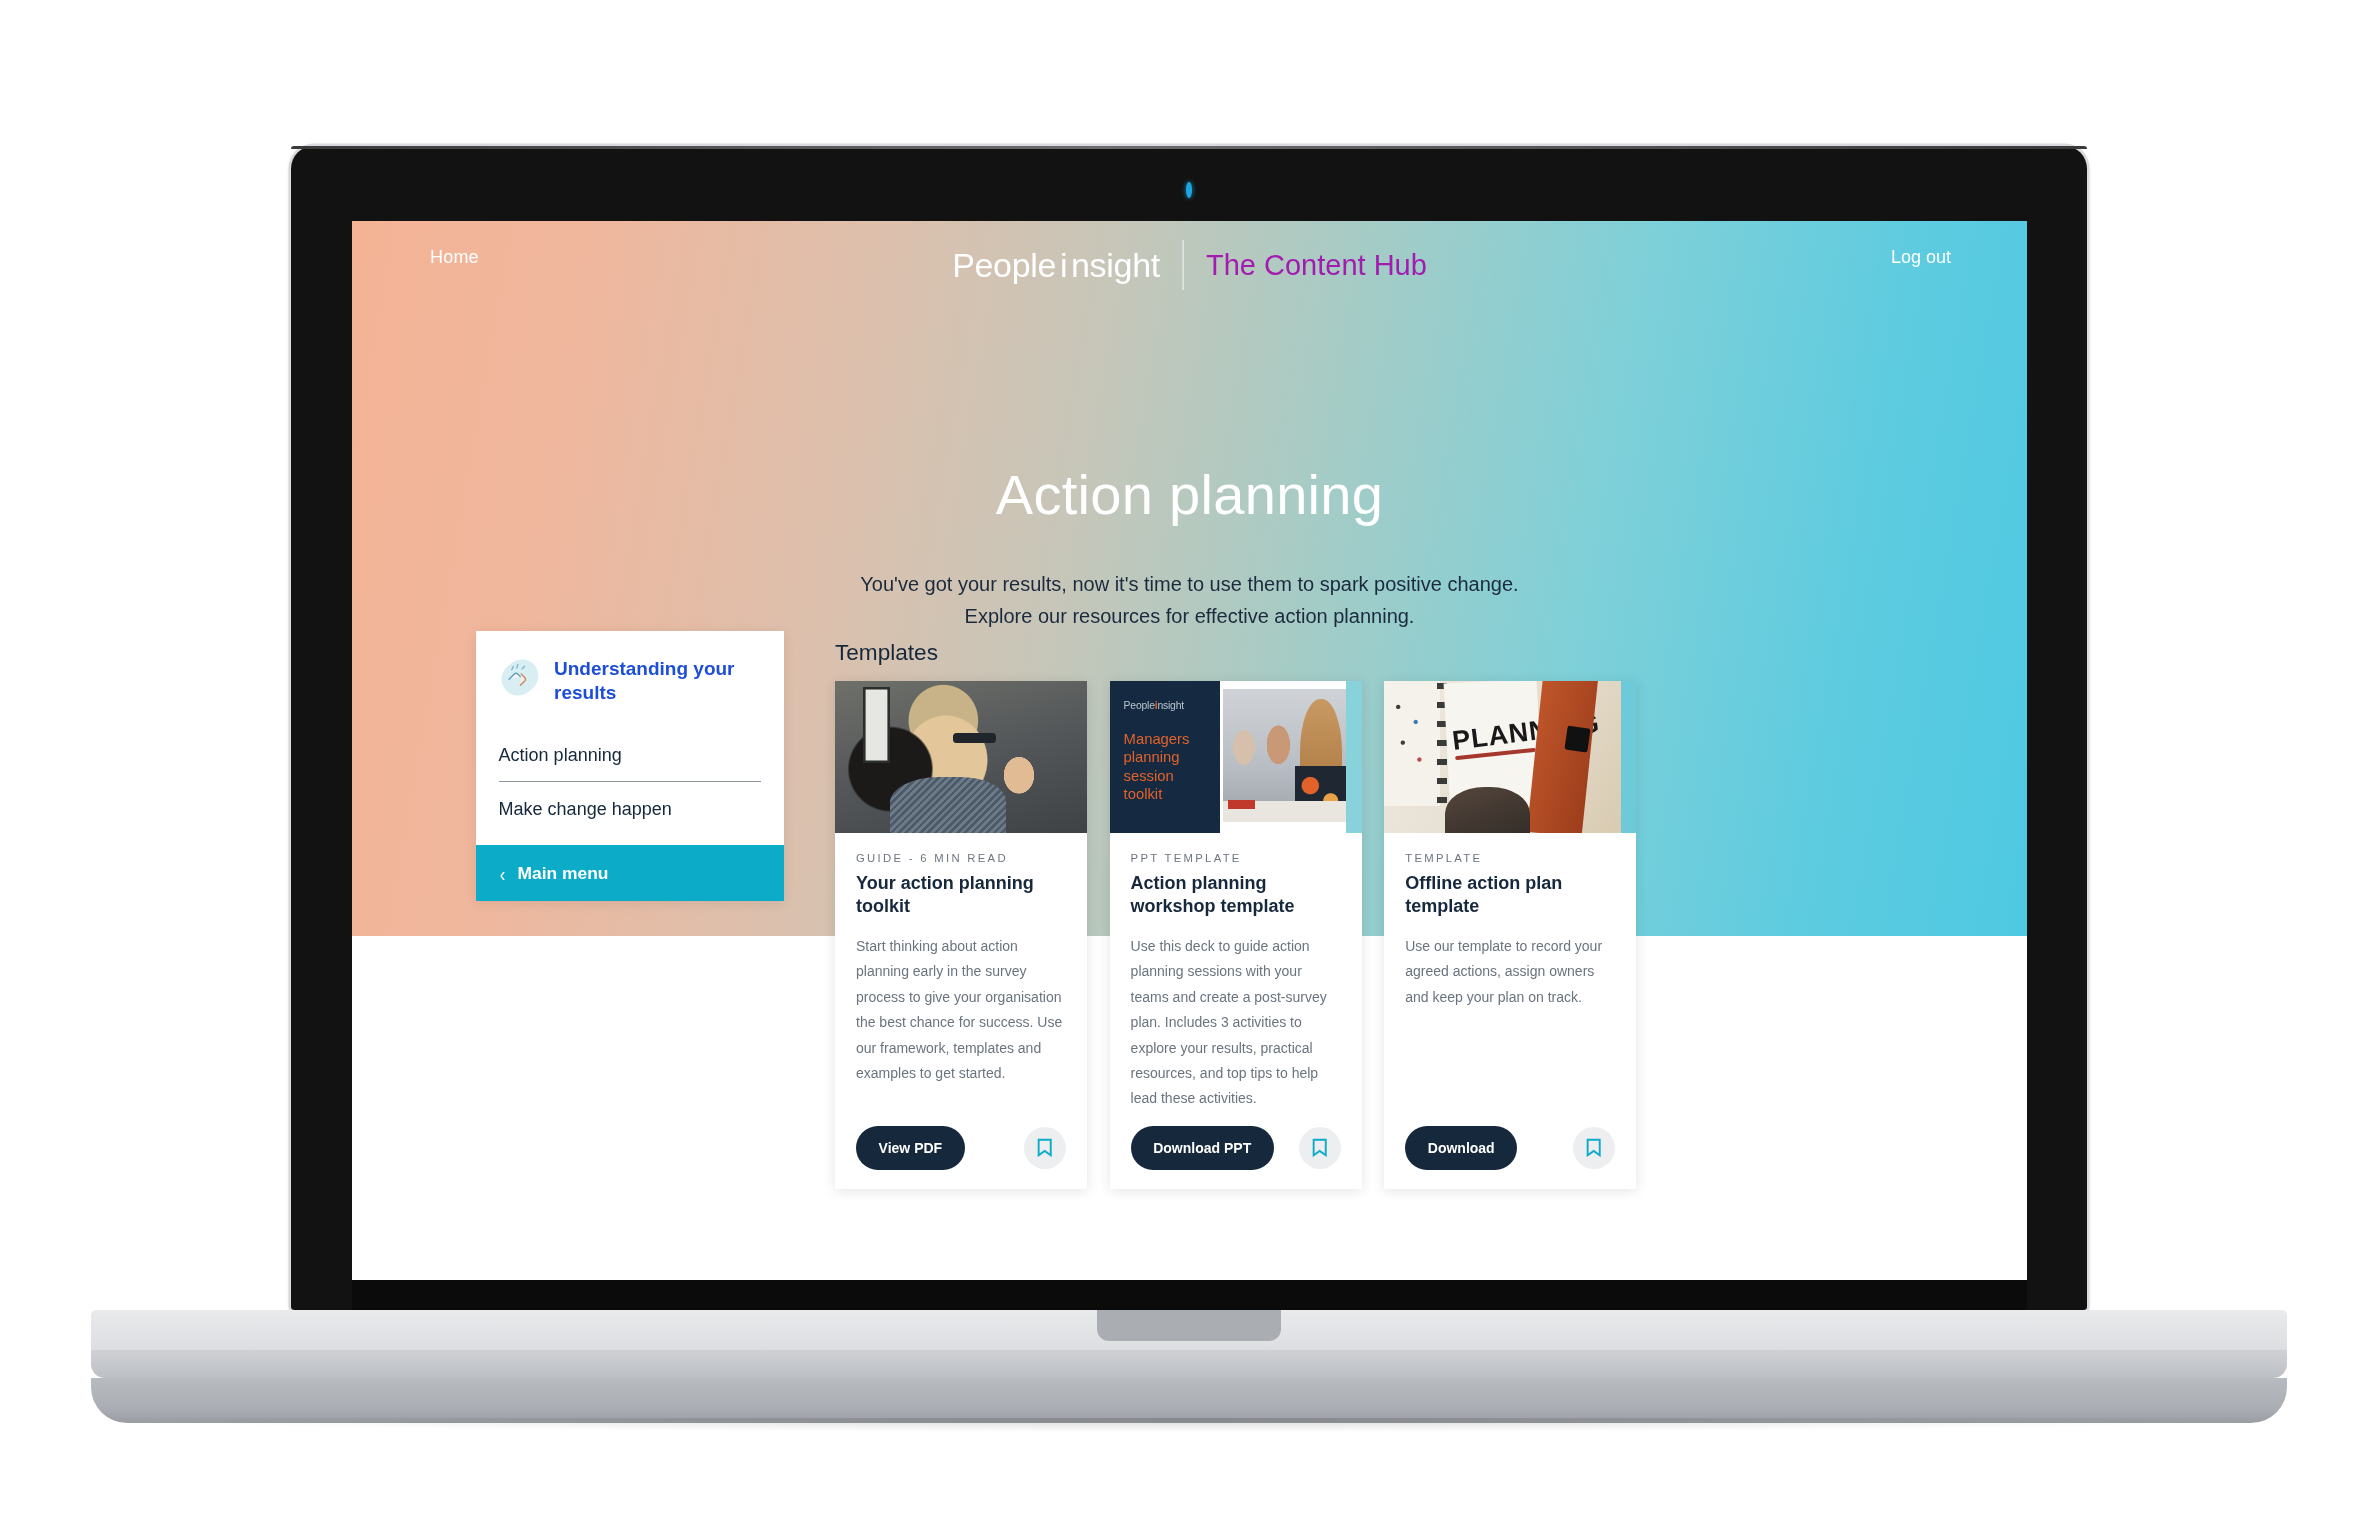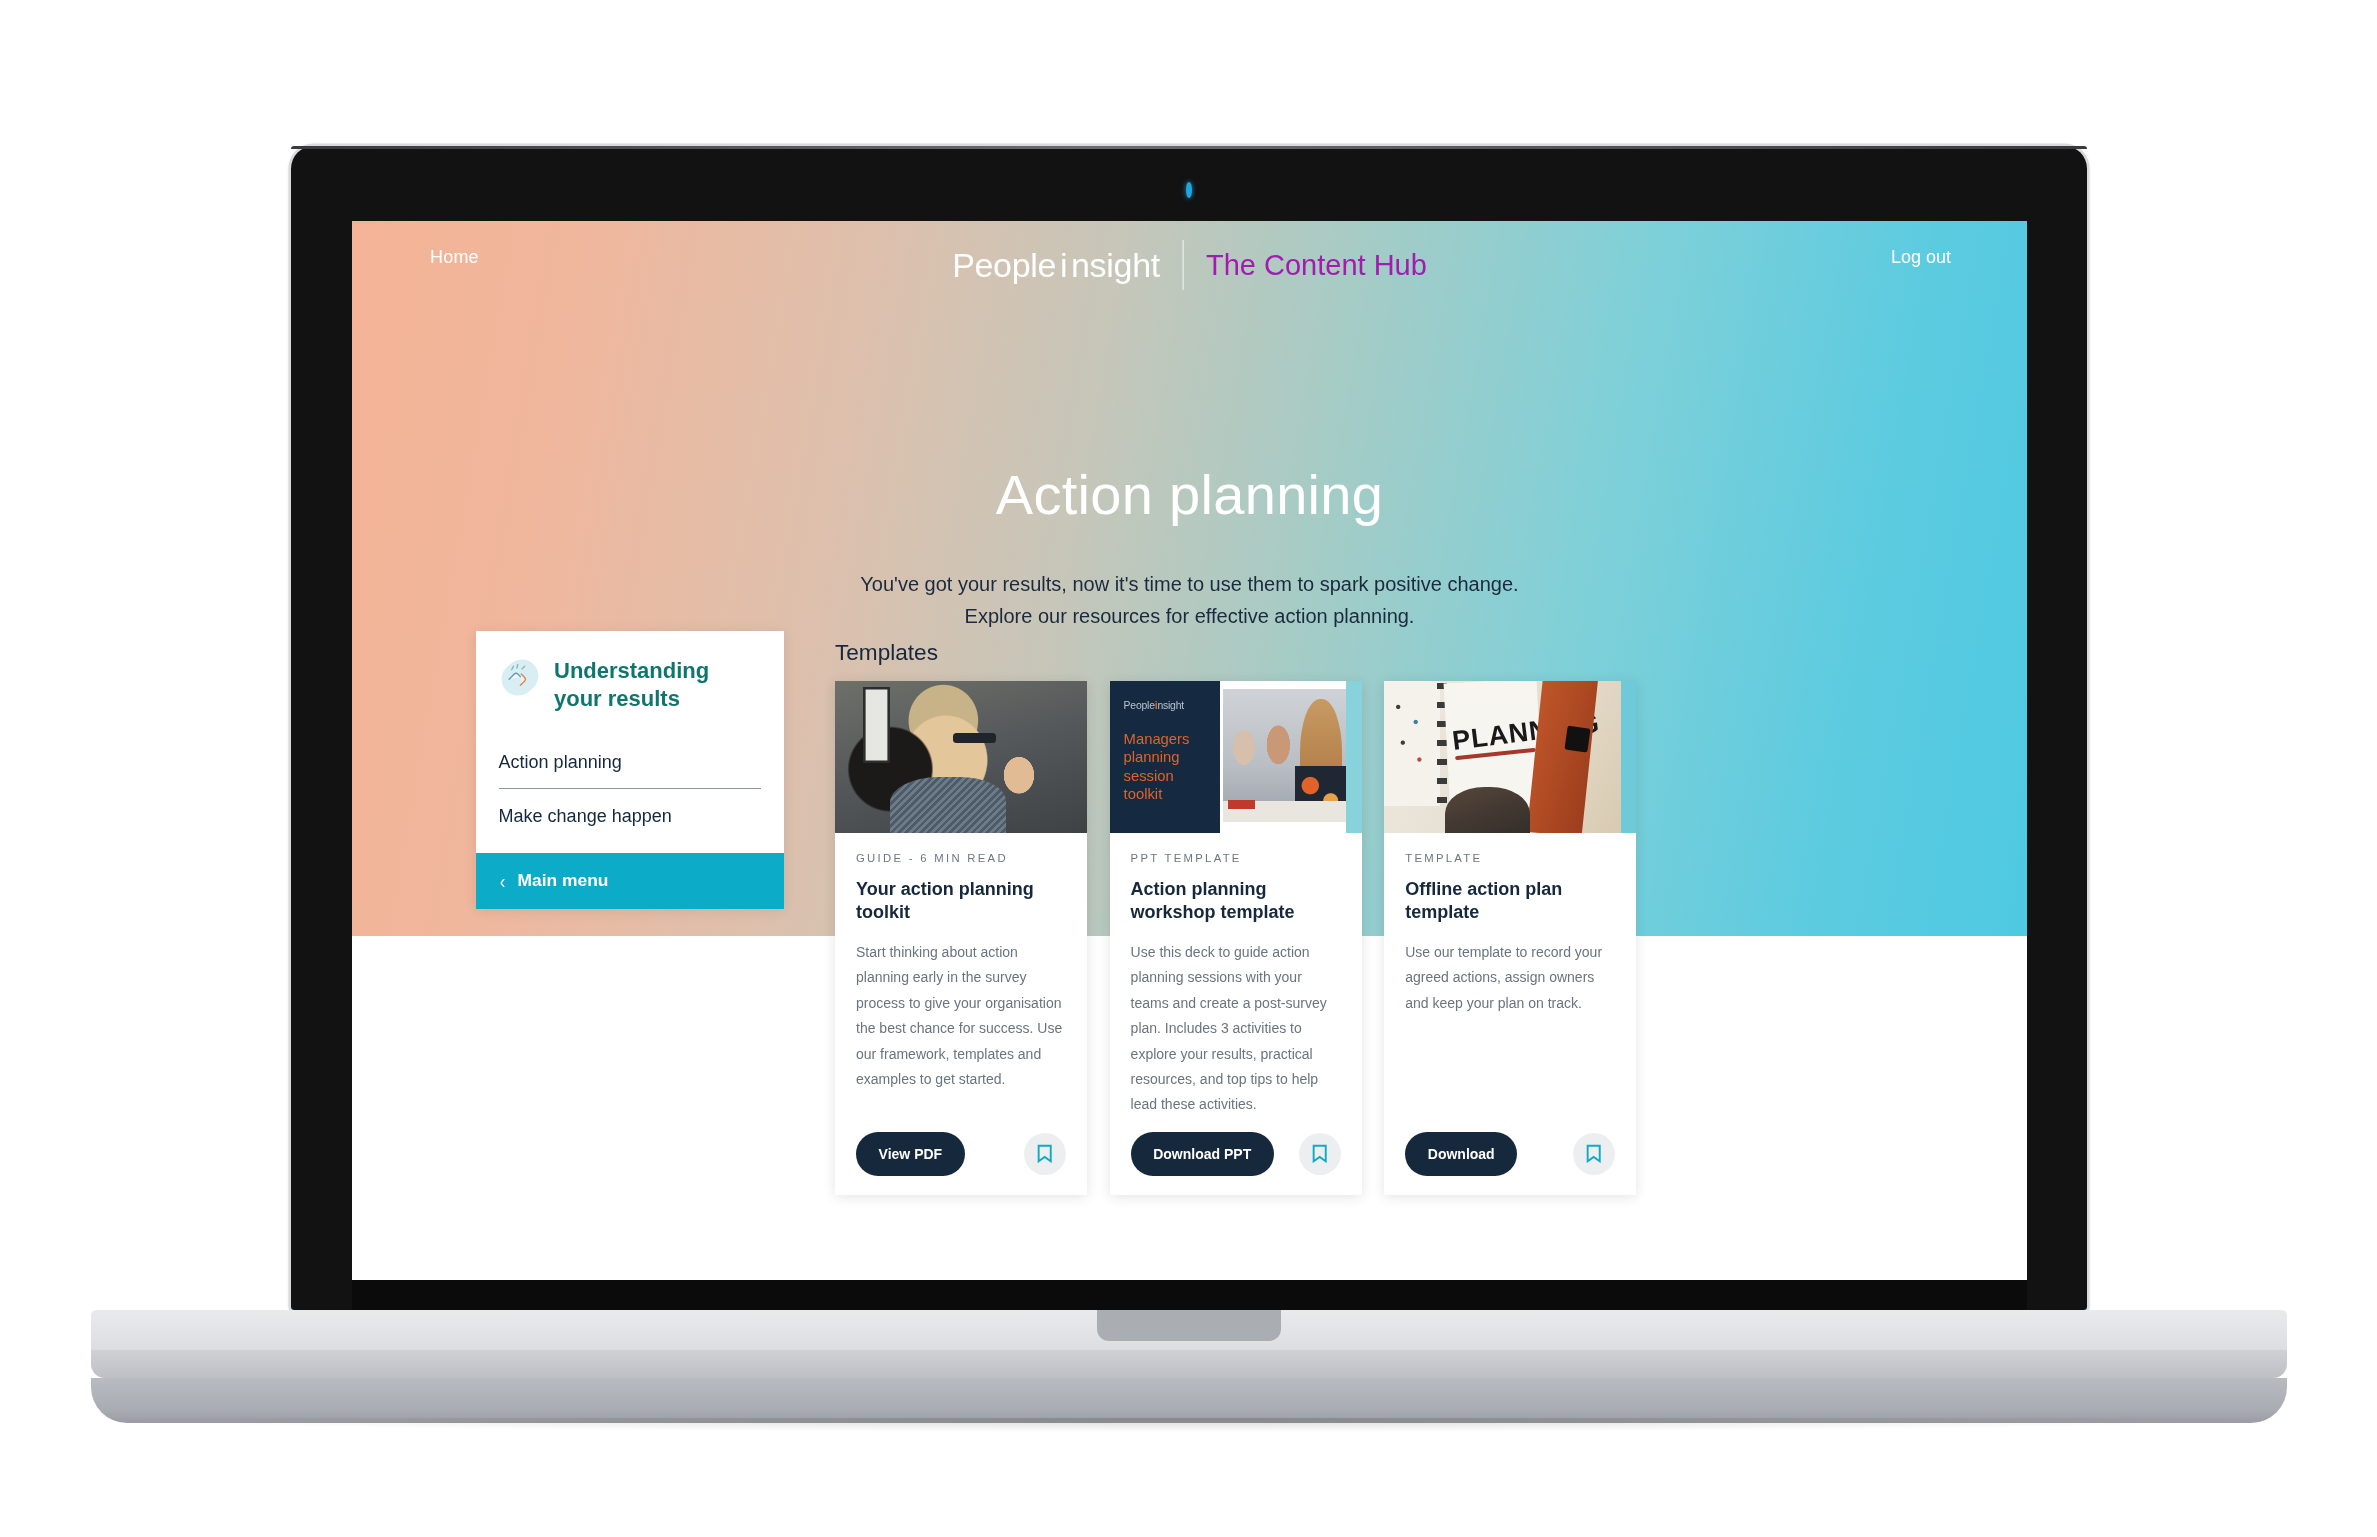--- a/index.html
+++ b/index.html
@@ -221,22 +221,22 @@
   }
   #side-icon .plaster {
     position: absolute;
     left: 3.5px; top: 6px;
     width: 38px; height: 33px;
     background: #d8eef3;
     border-radius: 17.4px;
     transform: rotate(-40deg);
   }
   #side-card-title {
-    color: #0f766e;
-    font-size: 22px;
+    color: #1d4ed8;
+    font-size: 19px;
     font-weight: 700;
     line-height: 1.27;
     padding-top: 3.5px;
   }
   .side-link {
     display: block;
     padding: 14.8px 22.6px 14px 22.6px;
     color: #16283c;
     font-size: 18px;
     line-height: 1.34;
@@ -296,21 +296,21 @@
     font-size: 11.3px;
     letter-spacing: 2.3px;
     font-weight: 500;
     text-transform: uppercase;
   }
   .card-title {
     color: #16283c;
     font-size: 18px;
     font-weight: 700;
     line-height: 1.28;
-    margin-top: 14px;
+    margin-top: 8px;
   }
   .card-desc {
     color: #6a747e;
     font-size: 14px;
     line-height: 1.82;
     margin-top: 15.6px;
   }
   .card-footer {
     display: flex;
     align-items: center;

